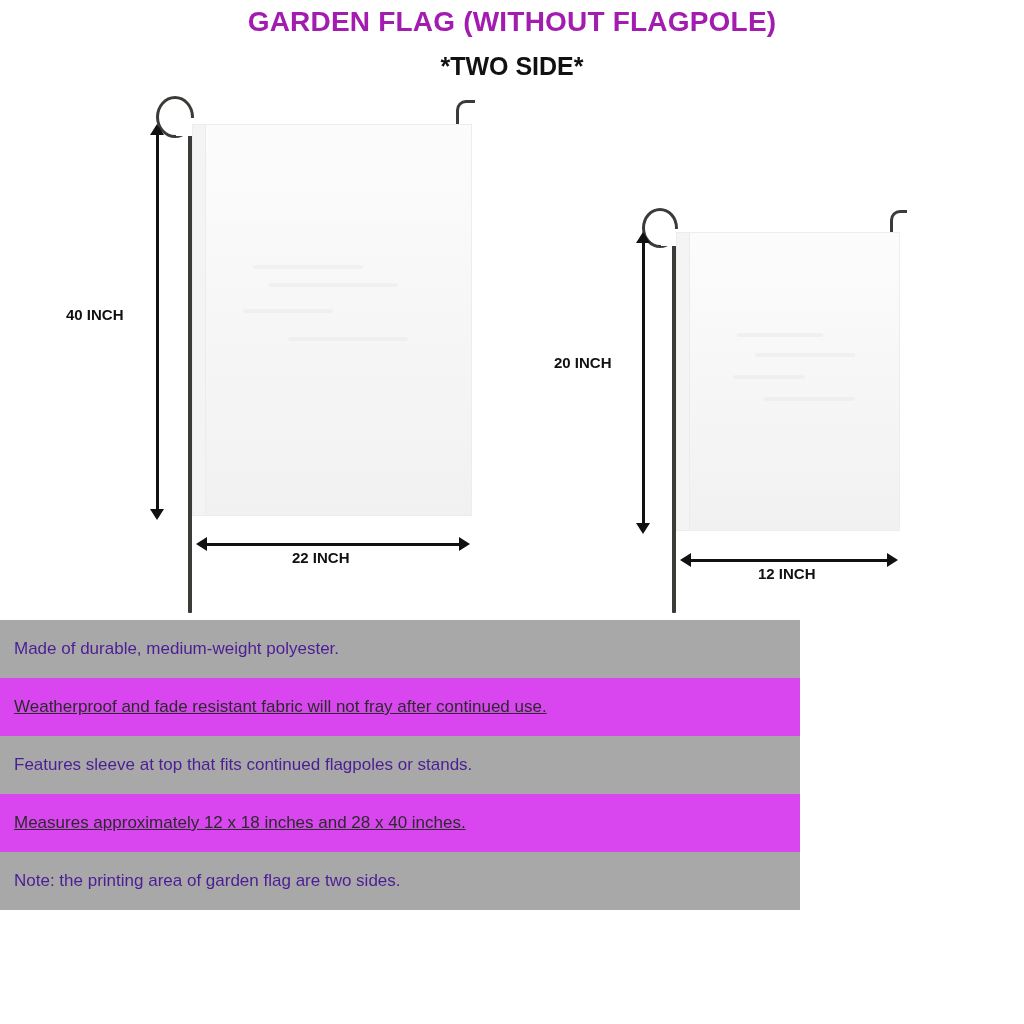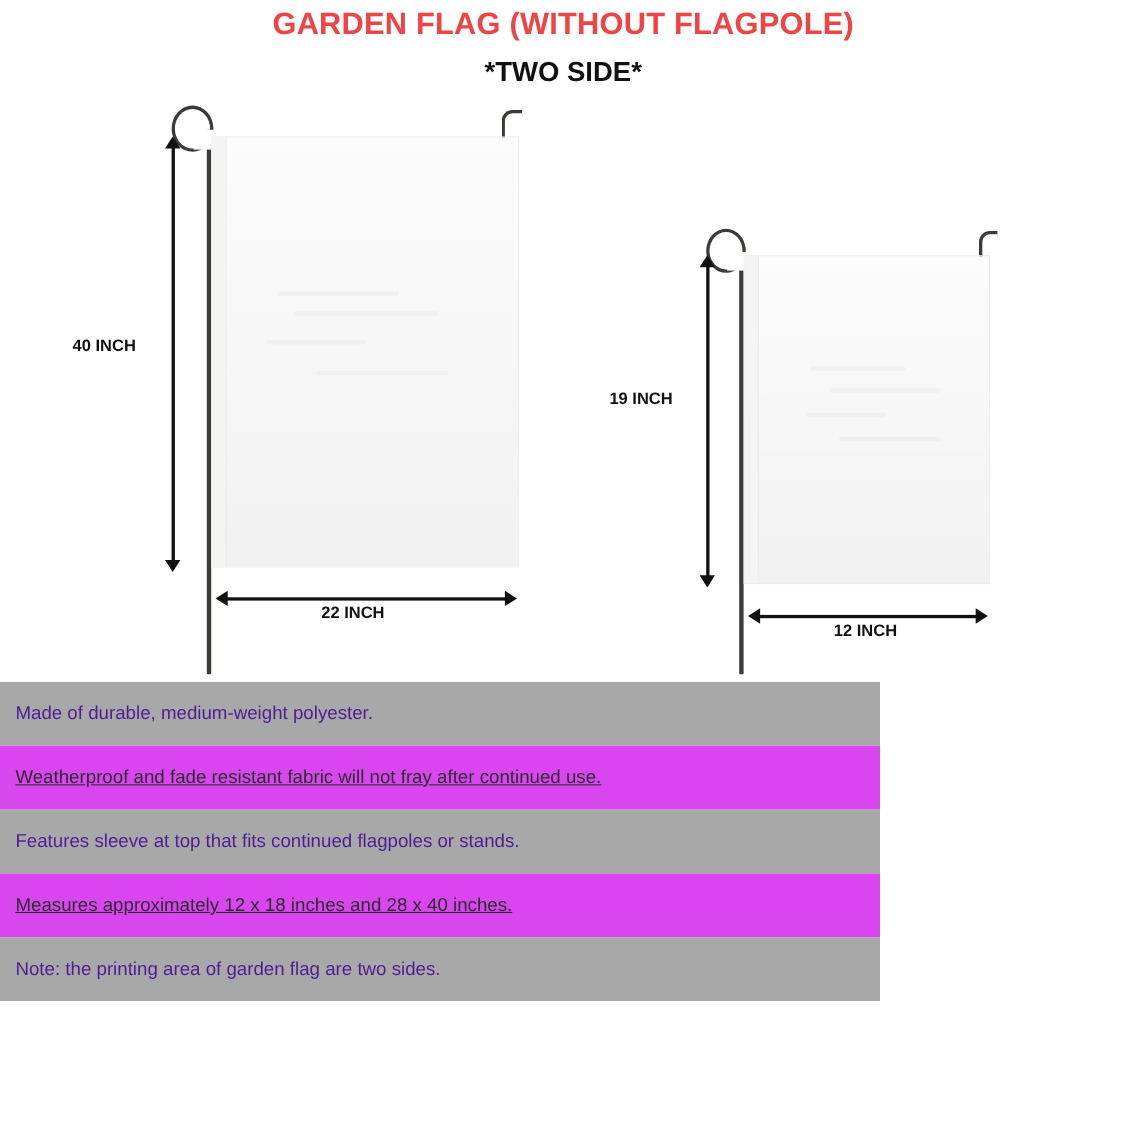--- a/index.html
+++ b/index.html
@@ -24,21 +24,21 @@
     position: absolute;
     top: 6px;
     left: 0;
     width: 1024px;
     text-align: center;
   }
   .title-main {
     font-size: 28px;
     font-weight: bold;
     letter-spacing: 0.2px;
-    color: #ef4444;
+    color: #a21caf;
     line-height: 1.12;
   }
   .title-sub {
     font-size: 25px;
     font-weight: bold;
     color: #111111;
     line-height: 1.12;
     margin-top: 15px;
   }
 
@@ -219,21 +219,21 @@
       <div class="fold" style="left:78px; top:120px; width:100px; height:4px;"></div>
       <div class="fold" style="left:56px; top:142px; width:72px;  height:4px;"></div>
       <div class="fold" style="left:86px; top:164px; width:92px;  height:4px;"></div>
     </div>
 
     <div class="dim-v" style="left:115px; top:232px; width:16px; height:302px;">
       <div class="head up"></div>
       <div class="line"></div>
       <div class="head down"></div>
     </div>
-    <div class="dim-label" style="left:34px; top:354px;">19 INCH</div>
+    <div class="dim-label" style="left:34px; top:354px;">20 INCH</div>
 
     <div class="dim-h" style="left:160px; top:552px; width:218px; height:16px;">
       <div class="head left"></div>
       <div class="line"></div>
       <div class="head right"></div>
     </div>
     <div class="dim-label" style="left:238px; top:565px;">12 INCH</div>
   </div>
 
   <div class="features">

